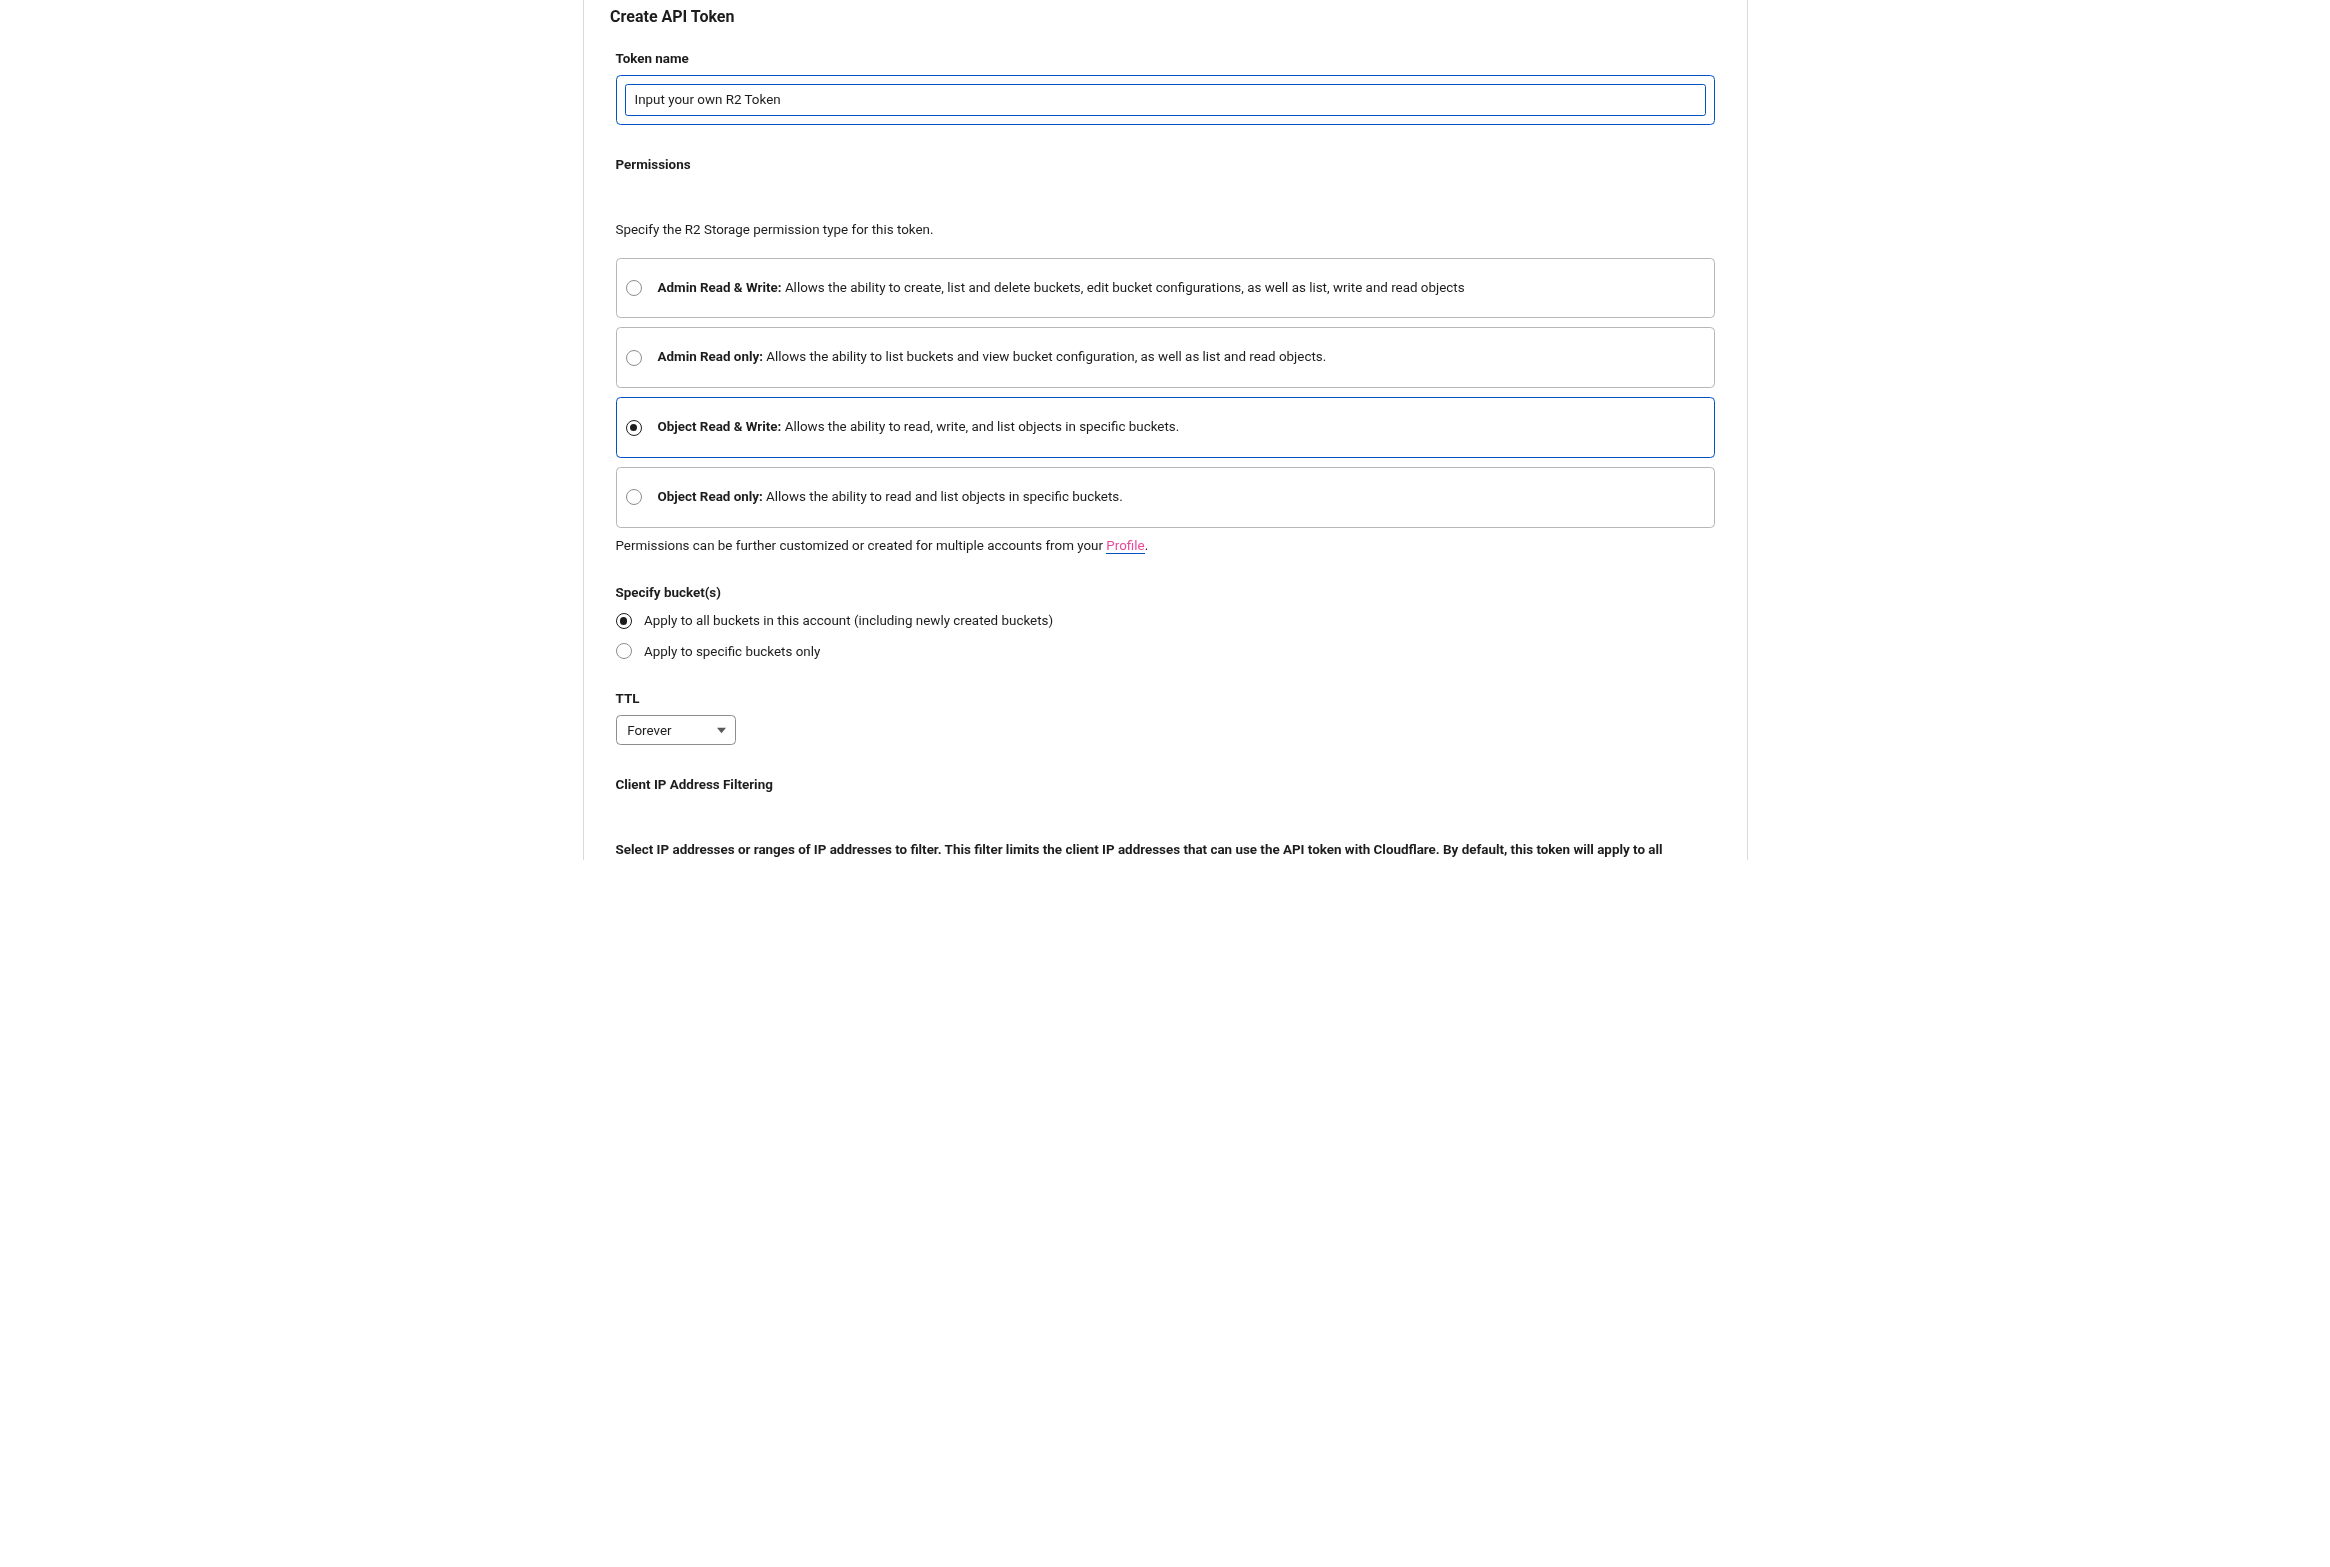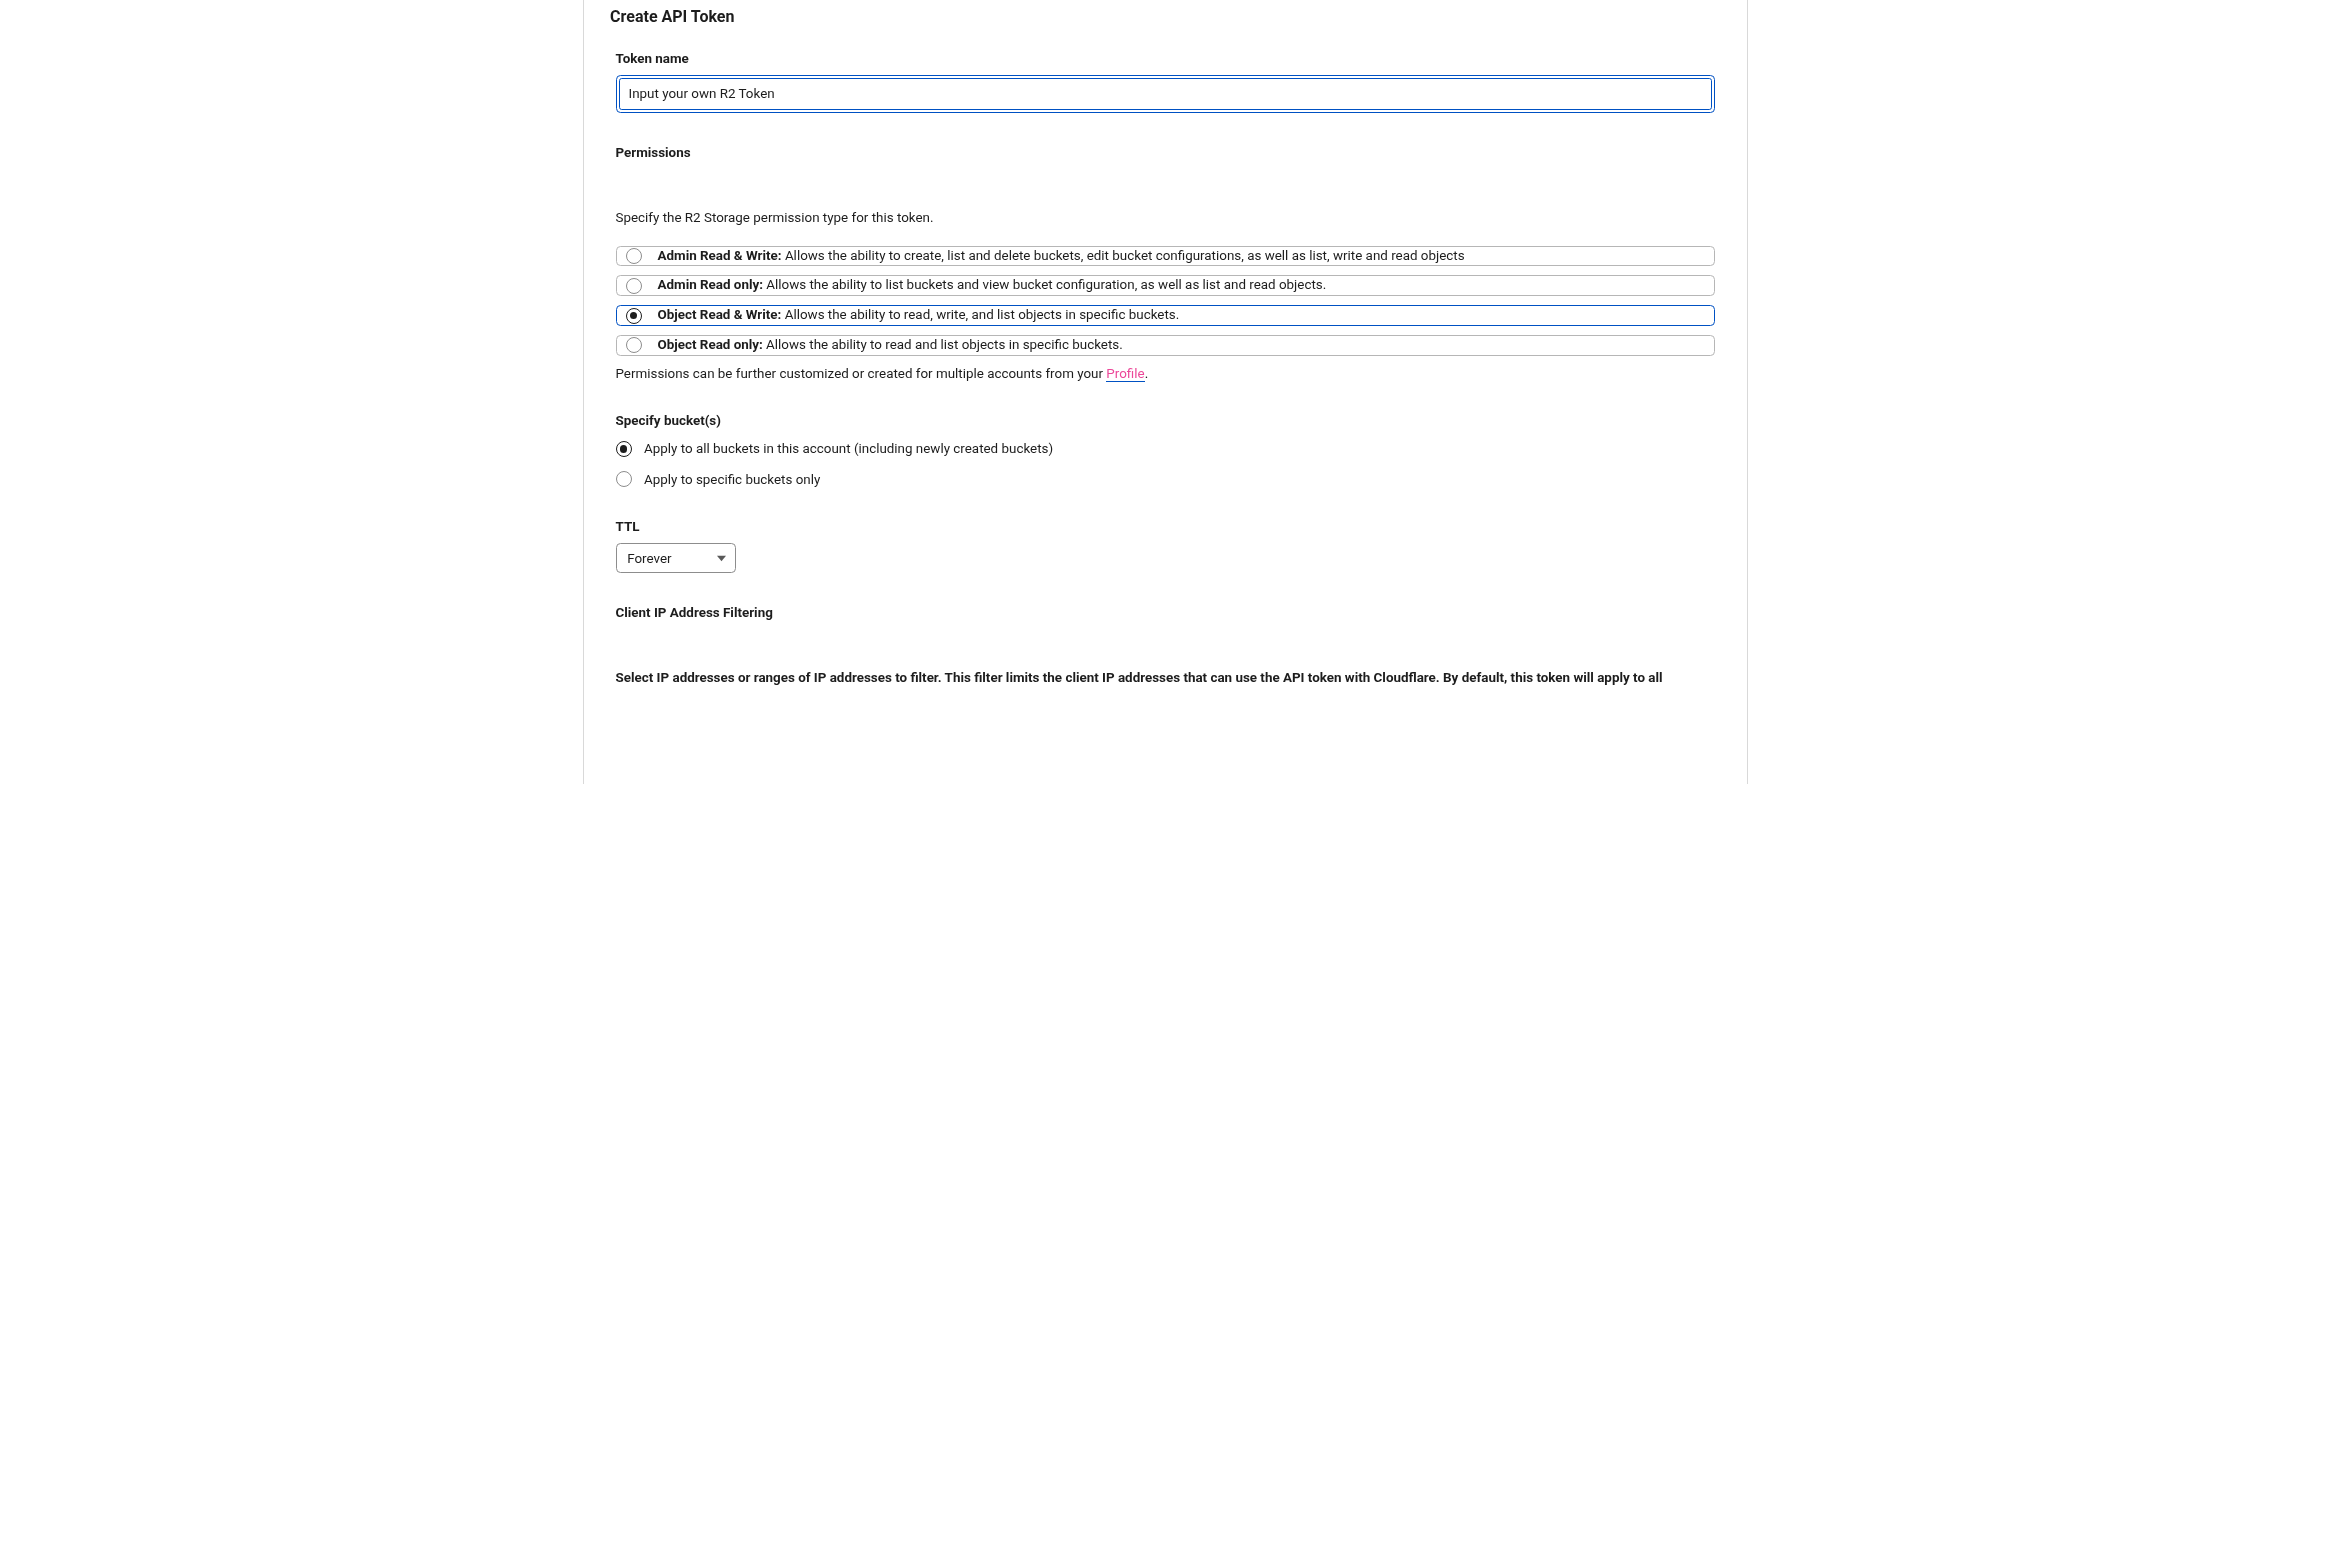--- a/index.html
+++ b/index.html
@@ -34,21 +34,21 @@
     .field-label {
       font-size: 13.4px;
       font-weight: 700;
       color: #1d1d1d;
       margin-bottom: 9px;
       display: block;
     }
     .text-input-wrapper {
       border: 1.8px solid #0051c3;
       border-radius: 4.5px;
-      padding: 2px;
+      padding: 8px;
       margin-bottom: 32px;
     }
     .text-input {
       width: 100%;
       border: 0.9px solid #0051c3;
       border-radius: 2.7px;
       padding: 7.2px 9px;
       font-size: 13.4px;
       outline: none;
       color: #1d1d1d;
@@ -65,21 +65,21 @@
     .section-desc {
       font-size: 13.4px;
       color: #1d1d1d;
       margin-bottom: 18px;
       line-height: 1.5;
       margin-top: 48px;
     }
     .radio-card {
       border: 0.9px solid #b6b6b6;
       border-radius: 4.5px;
-      padding: 0 9px;
+      padding: 20px 9px;
       margin-bottom: 9px;
       display: flex;
       align-items: center;
       cursor: pointer;
       background: #fff;
     }
     .radio-card.selected {
       border: 1.3px solid #0051c3;
     }
     .radio-outer {

